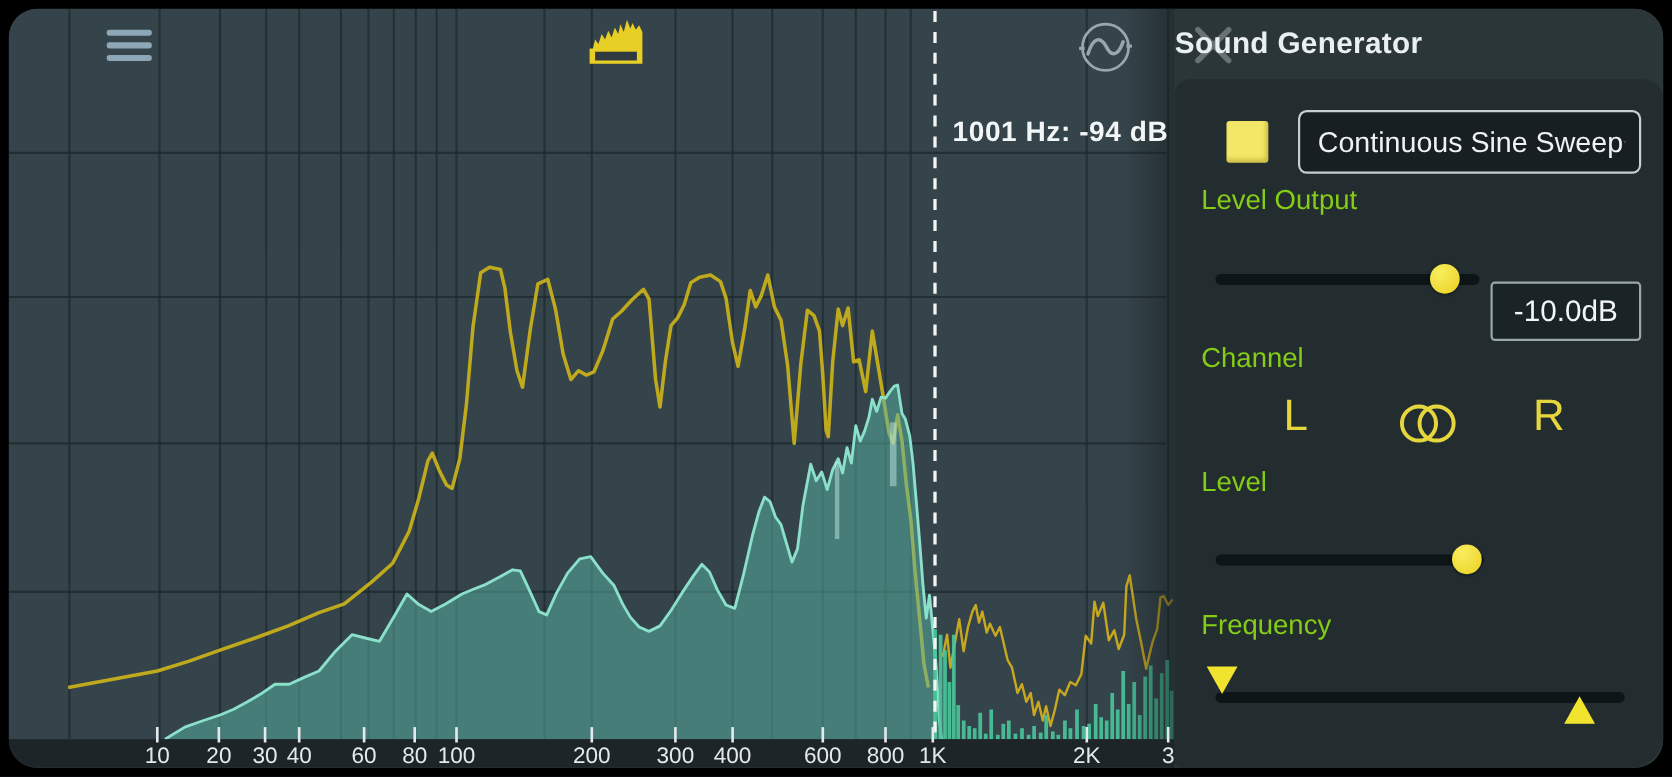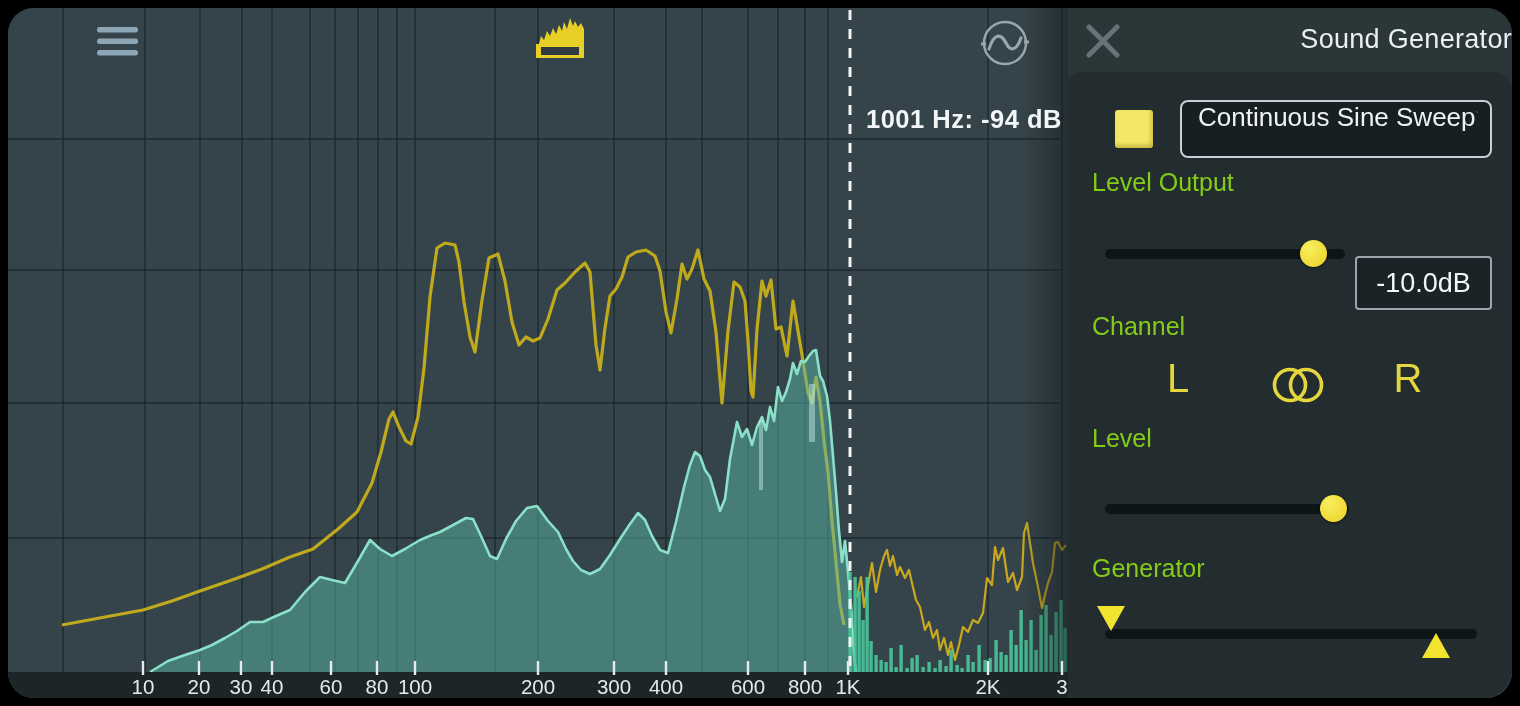--- a/index.html
+++ b/index.html
@@ -3,29 +3,29 @@
 <meta charset="utf-8">
 <style>
   html,body{margin:0;padding:0;background:#000;width:1520px;height:706px;overflow:hidden;
     font-family:"Liberation Sans",sans-serif;}
   .screen{position:absolute;left:8px;top:8px;width:1504px;height:690px;border-radius:26px;
     overflow:hidden;background:#35444a;}
   #chart-svg{position:absolute;left:0;top:0;width:1060px;height:690px;display:block;}
   
   .panel{position:absolute;left:1060px;top:0;width:444px;height:690px;background:#2b3639;}
   .panel-header{position:absolute;left:0;top:0;width:100%;height:64px;}
-  .panel-title{position:absolute;left:0;top:16px;width:100%;text-align:right;color:#eaeff1;
-    font-size:27px;font-weight:400;letter-spacing:.3px;}
+  .panel-title{position:absolute;left:0;top:16px;width:100%;text-align:left;color:#eaeff1;
+    font-size:27px;font-weight:700;letter-spacing:.3px;}
   .close-icon{position:absolute;left:18px;top:16px;width:34px;height:34px;cursor:pointer;}
   .card{position:absolute;left:0;top:64px;right:0;bottom:0;background:#232d30;
     border-radius:14px 18px 30px 6px;}
   .stop-btn{position:absolute;left:47px;top:38px;width:38px;height:38px;background:#f2e766;
     border-radius:3px;box-shadow:inset -2px -3px 4px rgba(120,100,0,.35);cursor:pointer;}
   .dropdown{position:absolute;left:112px;top:28px;width:308px;height:54px;border:2px solid #c6d0d4;
-    border-radius:8px;background:rgba(14,20,23,.55);display:flex;align-items:flex-start;cursor:pointer;}
+    border-radius:8px;background:rgba(14,20,23,.55);display:flex;align-items:center;cursor:pointer;}
   .dropdown-label{flex:1;padding-left:16px;color:#eef2f4;font-size:26px;white-space:nowrap;}
   .dropdown .chev{margin-right:12px;}
   .sec-label{position:absolute;left:24px;color:#84cc16;font-size:25px;}
   .slider-track{position:absolute;height:10px;background:#0e1517;border-radius:6px;}
   .slider-thumb{position:absolute;width:27px;height:27px;border-radius:50%;
     background:radial-gradient(circle at 35% 30%,#f9ee5e,#e9d023);box-shadow:0 1px 3px rgba(0,0,0,.5);
     cursor:pointer;}
   .value-box{position:absolute;left:287px;width:133px;height:50px;border:2px solid #9aa6ab;
     border-radius:4px;background:rgba(12,18,20,.35);color:#f2f6f7;font-size:27px;
     display:flex;align-items:center;justify-content:center;cursor:text;margin-top:28px;}
@@ -214,19 +214,19 @@
       <svg class="chan-opt" style="left:190px;top:292px" width="60" height="42" viewBox="0 0 60 42">
         <circle cx="22" cy="21" r="15.5" fill="none" stroke="#e6d63e" stroke-width="3.6"></circle>
         <circle cx="38" cy="21" r="15.5" fill="none" stroke="#e6d63e" stroke-width="3.6"></circle>
       </svg>
       <div class="chan-opt" style="left:300px">R</div>
 
       <div class="sec-label" style="top:352px">Level</div>
       <div class="slider-track" style="left:37px;top:432px;width:244px"></div>
       <div class="slider-thumb" style="left:252px;top:423px"></div>
 
-      <div class="sec-label" style="top:482px">Generator</div>
+      <div class="sec-label" style="top:482px">Frequency</div>
       <div class="slider-track" style="left:37px;top:557px;width:372px"></div>
       <div class="tri-down" style="left:29px;top:534px"></div>
       <div class="tri-up" style="left:354px;top:561px"></div>
     </div>
   </div>
 </div>
 
 </body></html>

